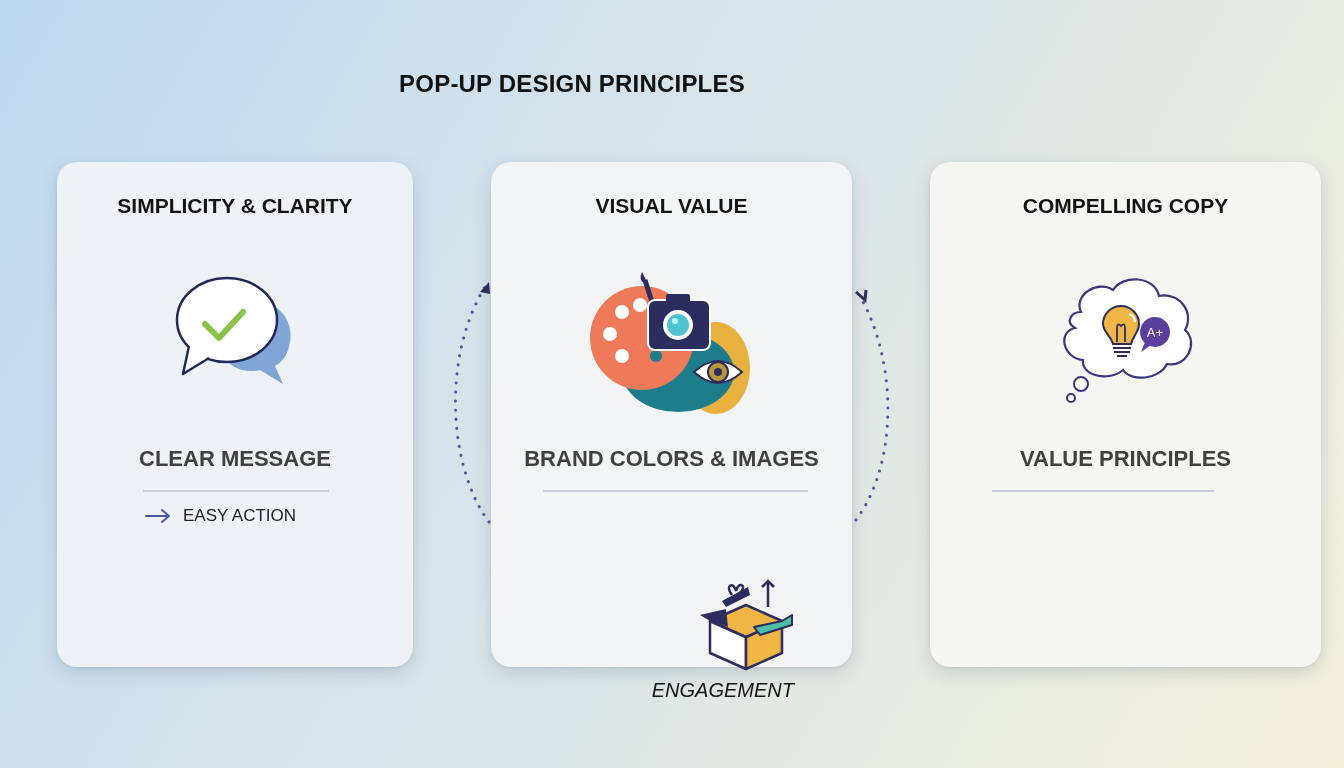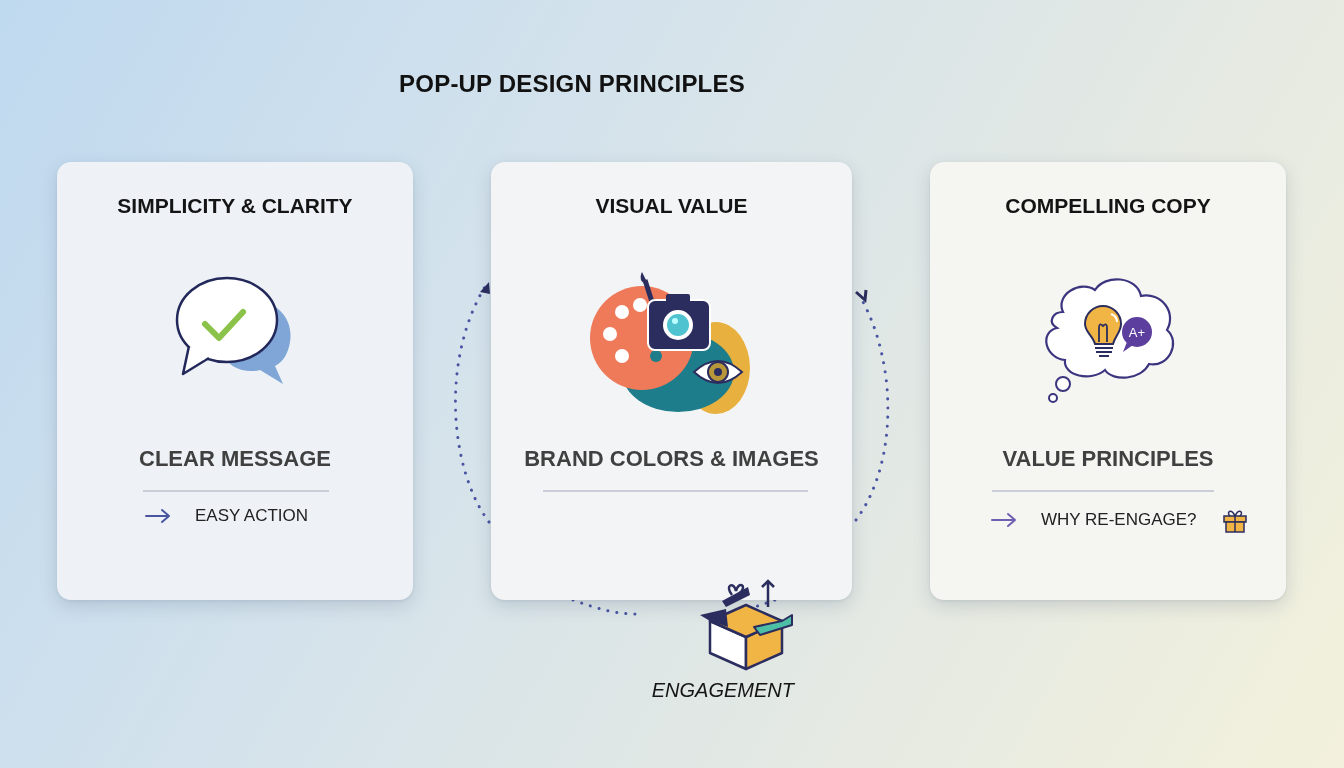--- a/index.html
+++ b/index.html
@@ -7,42 +7,42 @@
     width:1344px; height:768px; overflow:hidden; position:relative;
     font-family:"Liberation Sans", sans-serif;
     background: linear-gradient(120deg, #bfd9ef 0%, #d3e2ec 35%, #e2e8e4 65%, #f3f1dc 100%);
   }
   .title {
     position:absolute; left:0; width:1144px; top:70px; text-align:center;
     font-size:24px; font-weight:bold; color:#111; letter-spacing:0.2px;
   }
   .arcs { position:absolute; left:0; top:0; width:1344px; height:768px; pointer-events:none; }
   .card {
-    position:absolute; top:162px; height:438px;
-    border-radius:14px;
+    position:absolute; top:162px; height:505px;
+    border-radius:20px;
     box-shadow: 0 6px 18px rgba(60,80,110,0.18), 0 1px 3px rgba(60,80,110,0.10);
   }
   .card1 { left:57px; width:356px; background:#eef2f7; }
   .card2 { left:491px; width:361px; background:#f3f4f5; }
-  .card3 { left:930px; width:356px; background:#f5f5f2; }
+  .card3 { left:930px; width:356px; background:#f5f5f2;padding-left:35px; }
   .card-title {
     position:absolute; top:32px; left:0; right:0; text-align:center;
     font-size:21px; font-weight:bold; color:#141414;
   }
   .card-icon { position:absolute; left:0; right:0; top:100px; height:160px; display:flex; justify-content:center; }
   .card-sub {
     position:absolute; top:284px; left:0; right:0; text-align:center;
     font-size:22px; font-weight:bold; color:#404040;
   }
   .divider { position:absolute; top:328px; height:2px; background:#c9ced9; }
   .card1 .divider { left:86px; width:186px; }
   .card2 .divider { left:52px; width:265px; }
   .card3 .divider { left:62px; width:222px; }
   .detail {
-    position:absolute; top:344px; display:flex; align-items:center; gap:24px;
+    position:absolute; top:344px; display:flex; align-items:center; gap:12px;
     font-size:17px; color:#222;
   }
   .card1 .detail { left:88px; }
   .card2 .detail { left:49px; font-size:16px; }
   .card3 .detail { left:61px; }
   .engage {
     position:absolute; left:560px; width:234px; top:575px; text-align:right;font-style:italic;
   }
   .engage-label { font-size:20px; color:#151515; margin-top:4px; }
 </style>
@@ -124,32 +124,20 @@
       <path d="M66 70 L 66 56 Q 66 50 70 54 Q 74 50 74 56 L 74 70" fill="none" stroke="#2b2d5e" stroke-width="1.8"></path>
       <path d="M62 76 H 80 M 63 80 H 79 M 66 84 H 76" stroke="#2b2d5e" stroke-width="2"></path>
       <path d="M78 42 Q 84 44 84 50" fill="none" stroke="#fff" stroke-width="2"></path>
       <circle cx="104" cy="60" r="15" fill="#5b3e9e"></circle>
       <path d="M94 70 L 90 80 L 100 73 Z" fill="#5b3e9e"></path>
       <text x="104" y="65" text-anchor="middle" font-family="Liberation Sans, sans-serif" font-size="13" fill="#fff">A+</text>
     </svg>
   </div>
   <div class="card-sub">VALUE PRINCIPLES</div>
   <div class="divider"></div>
-  <div class="detail">
-    <svg width="26" height="16" viewBox="0 0 26 16">
-      <path d="M1 8 H24 M17 2 L24 8 L17 14" fill="none" stroke="#6e5fb0" stroke-width="2" stroke-linecap="round" stroke-linejoin="round"></path>
-    </svg>
-    <span>WHY RE-ENGAGE?</span>
-    <svg width="28" height="28" viewBox="0 0 28 28">
-      <rect x="3" y="10" width="22" height="6" fill="#f1b545" stroke="#2b2d5e" stroke-width="1.5"></rect>
-      <rect x="5" y="16" width="18" height="10" fill="#f1b545" stroke="#2b2d5e" stroke-width="1.5"></rect>
-      <path d="M14 10 V26" stroke="#2b2d5e" stroke-width="1.5"></path>
-      <path d="M14 10 C 10 2, 5 6, 9 10 M14 10 C 18 2, 23 6, 19 10" fill="none" stroke="#2b2d5e" stroke-width="1.5"></path>
-    </svg>
-  </div>
 </div>
 
 <div class="engage">
   <svg width="96" height="96" viewBox="0 0 96 96">
     <path d="M24 26 L 50 12 L 52 20 L 28 32 Z" fill="#2b2d5e"></path>
     <path d="M34 20 C 26 10, 36 6, 38 16 C 40 6, 50 10, 42 18" fill="none" stroke="#2b2d5e" stroke-width="2.5"></path>
     <path d="M70 32 V 6 M 64 12 L 70 6 L 76 12" fill="none" stroke="#2b2d5e" stroke-width="2.5"></path>
     <path d="M12 46 L 48 62 L 48 94 L 12 78 Z" fill="#fff" stroke="#2b2d5e" stroke-width="2.5" stroke-linejoin="round"></path>
     <path d="M48 62 L 84 46 L 84 78 L 48 94 Z" fill="#f1b545" stroke="#2b2d5e" stroke-width="2.5" stroke-linejoin="round"></path>
     <path d="M12 46 L 48 30 L 84 46 L 48 62 Z" fill="#f1b545" stroke="#2b2d5e" stroke-width="2.5" stroke-linejoin="round"></path>

